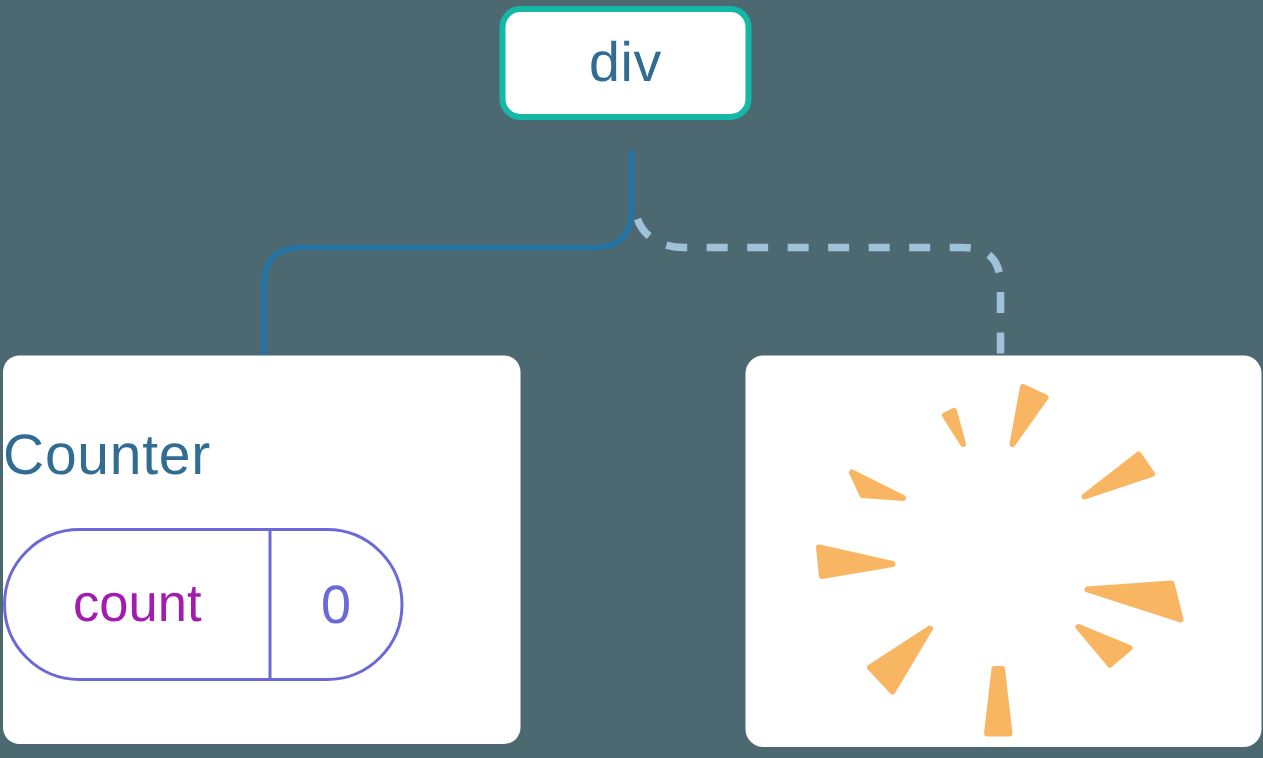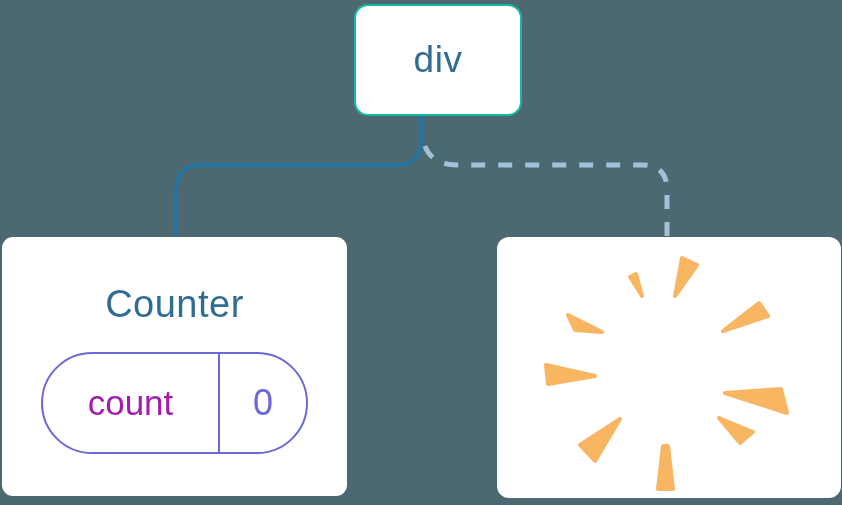--- a/index.html
+++ b/index.html
@@ -19,36 +19,36 @@
     width: 842px; height: 505px;
     pointer-events: none;
   }
   .node-box {
     position: absolute;
     background: #FFFFFF;
     box-sizing: border-box;
   }
   .root-node {
     left: 333px; top: 4px;
-    width: 168px; height: 112px;
-    border: 2px solid #14b8a6;
+    width: 168px; height: 76px;
+    border: 4px solid #14b8a6;
     border-radius: 14px;
-    display: flex; align-items: center; justify-content: center; margin-left: 21px;
+    display: flex; align-items: center; justify-content: center;
   }
   .root-label {
     color: #316D93;
     font-size: 37px;
     font-weight: 500;
     letter-spacing: 0.5px;
   }
   .counter-card {
     left: 2px; top: 237px;
     width: 345px; height: 259px;
     border-radius: 11px;
-    display: flex; flex-direction: column; align-items: center;
+    display: flex; flex-direction: column; 
   }
   .counter-title {
     margin-top: 46px;
     color: #316D93;
     font-size: 38px;
     font-weight: 500;
     letter-spacing: 0.5px;
   }
   .state-pill {
     margin-top: 26px;

